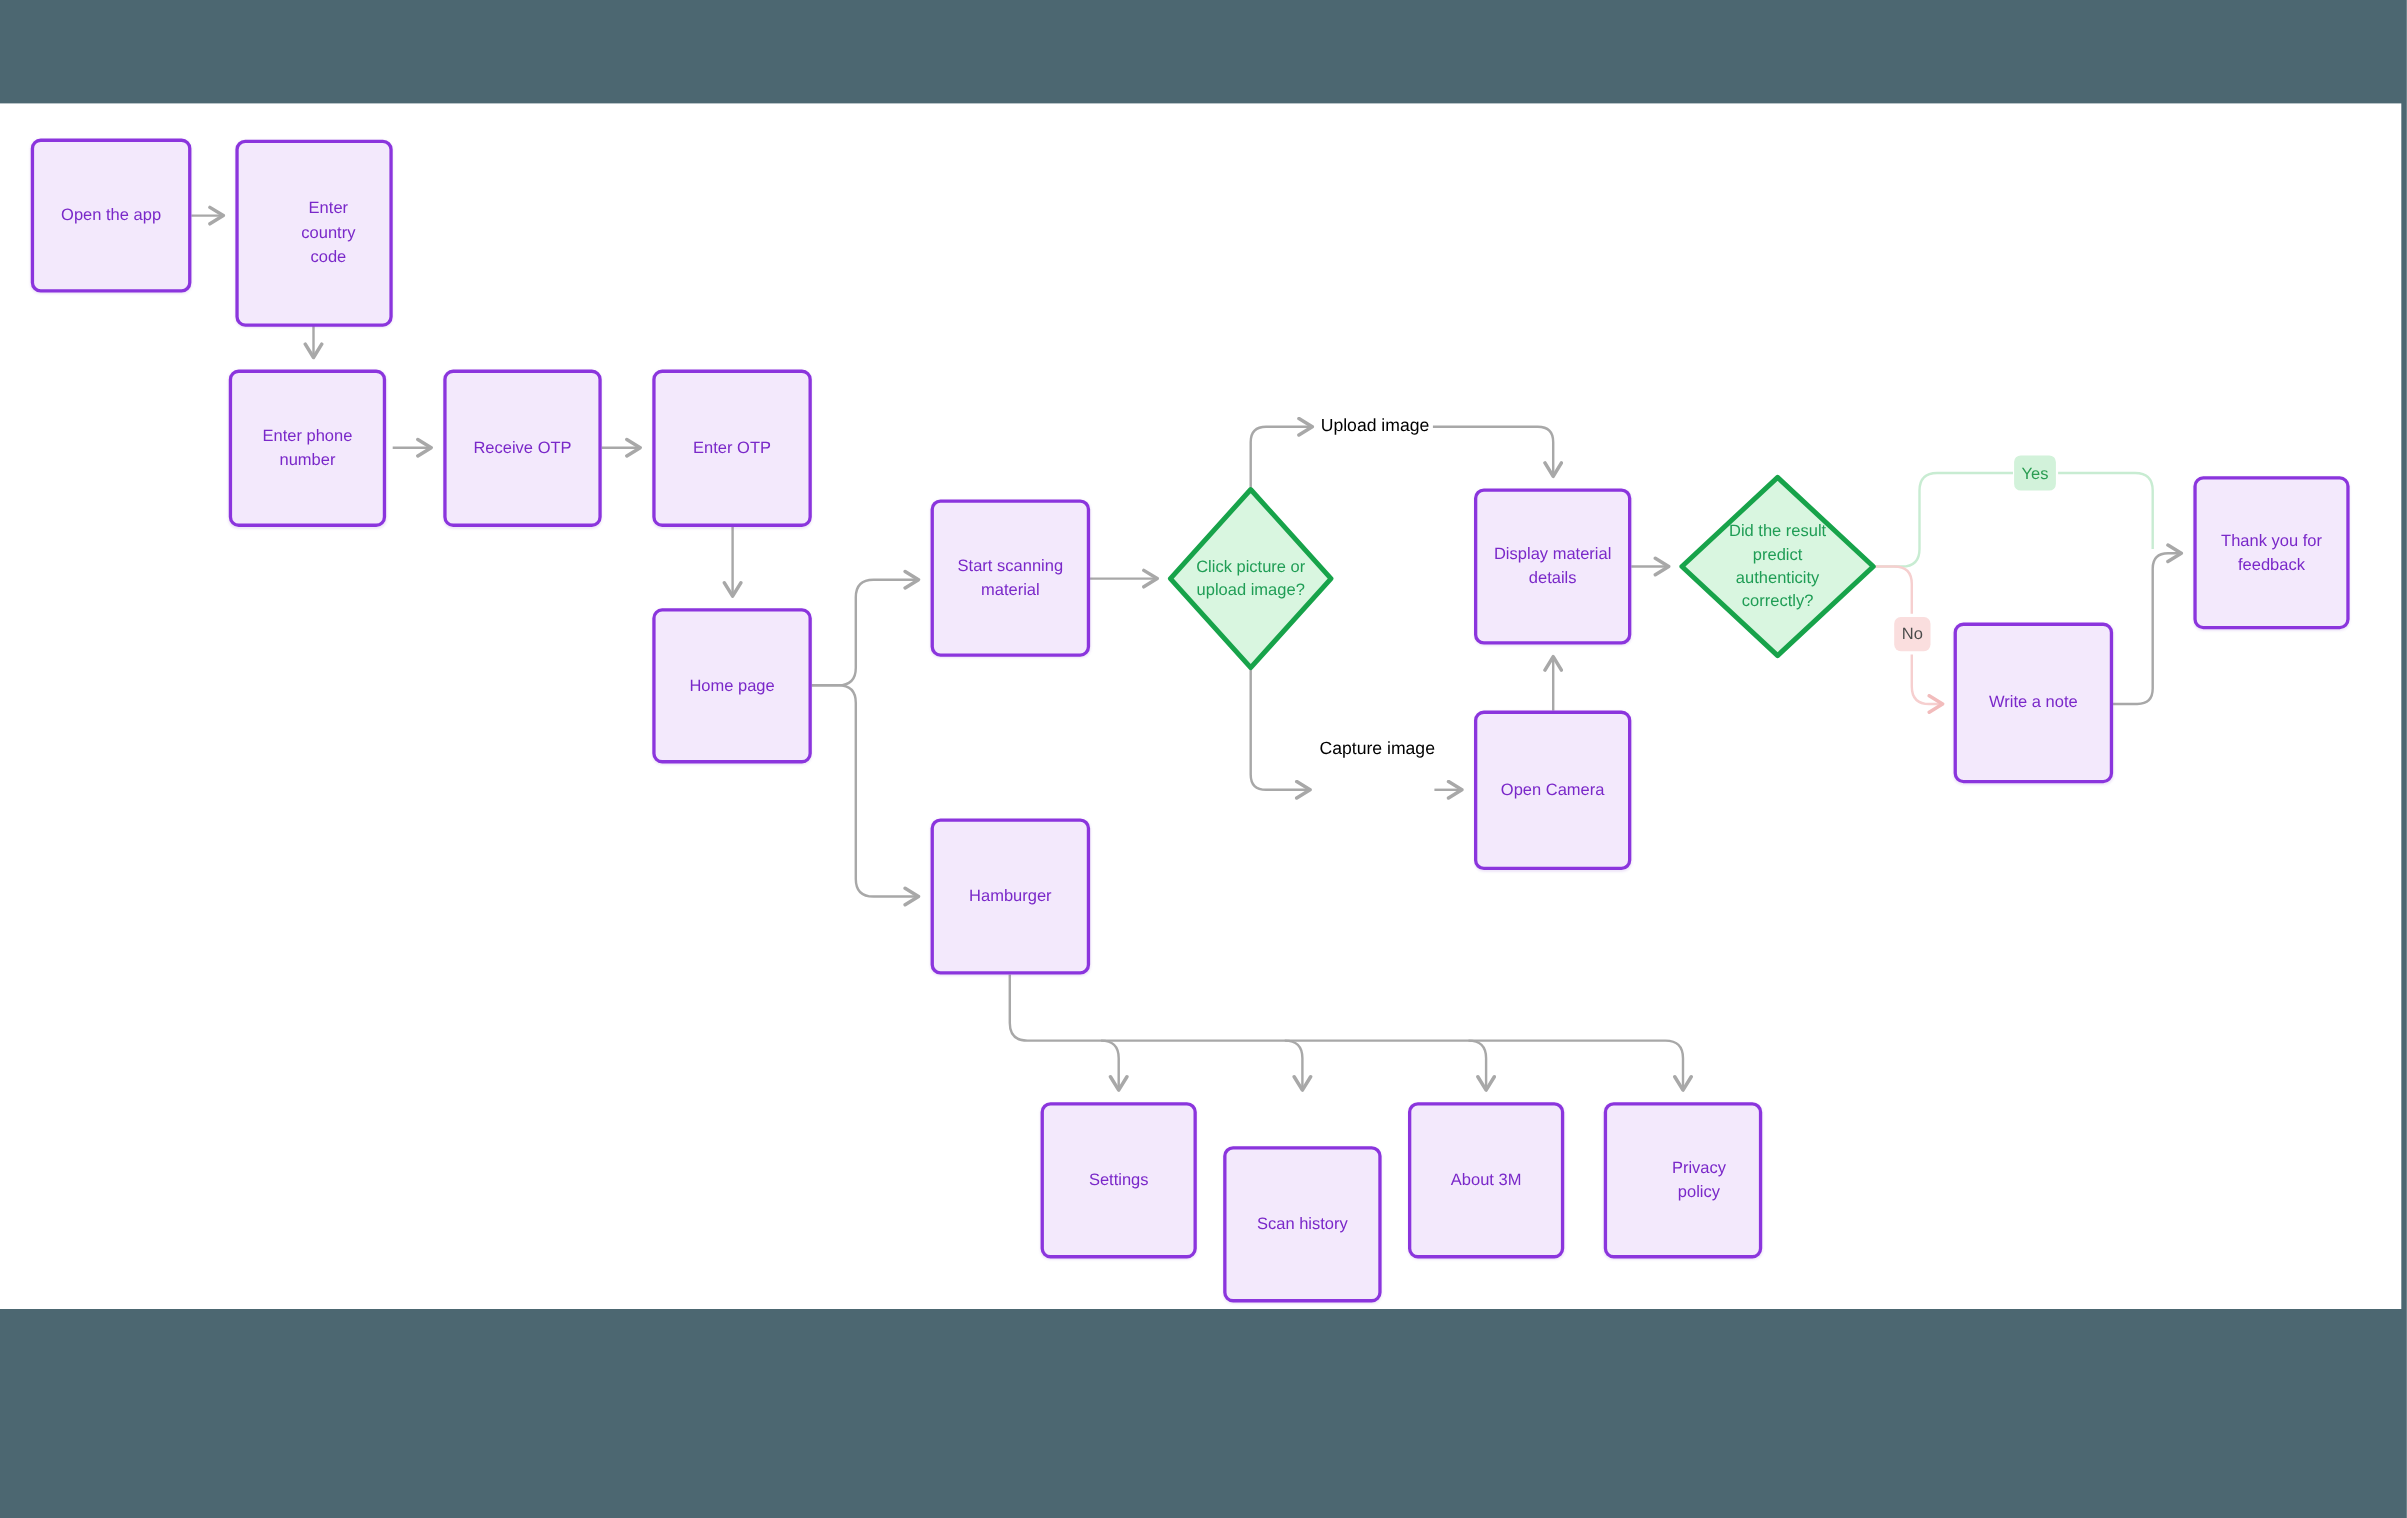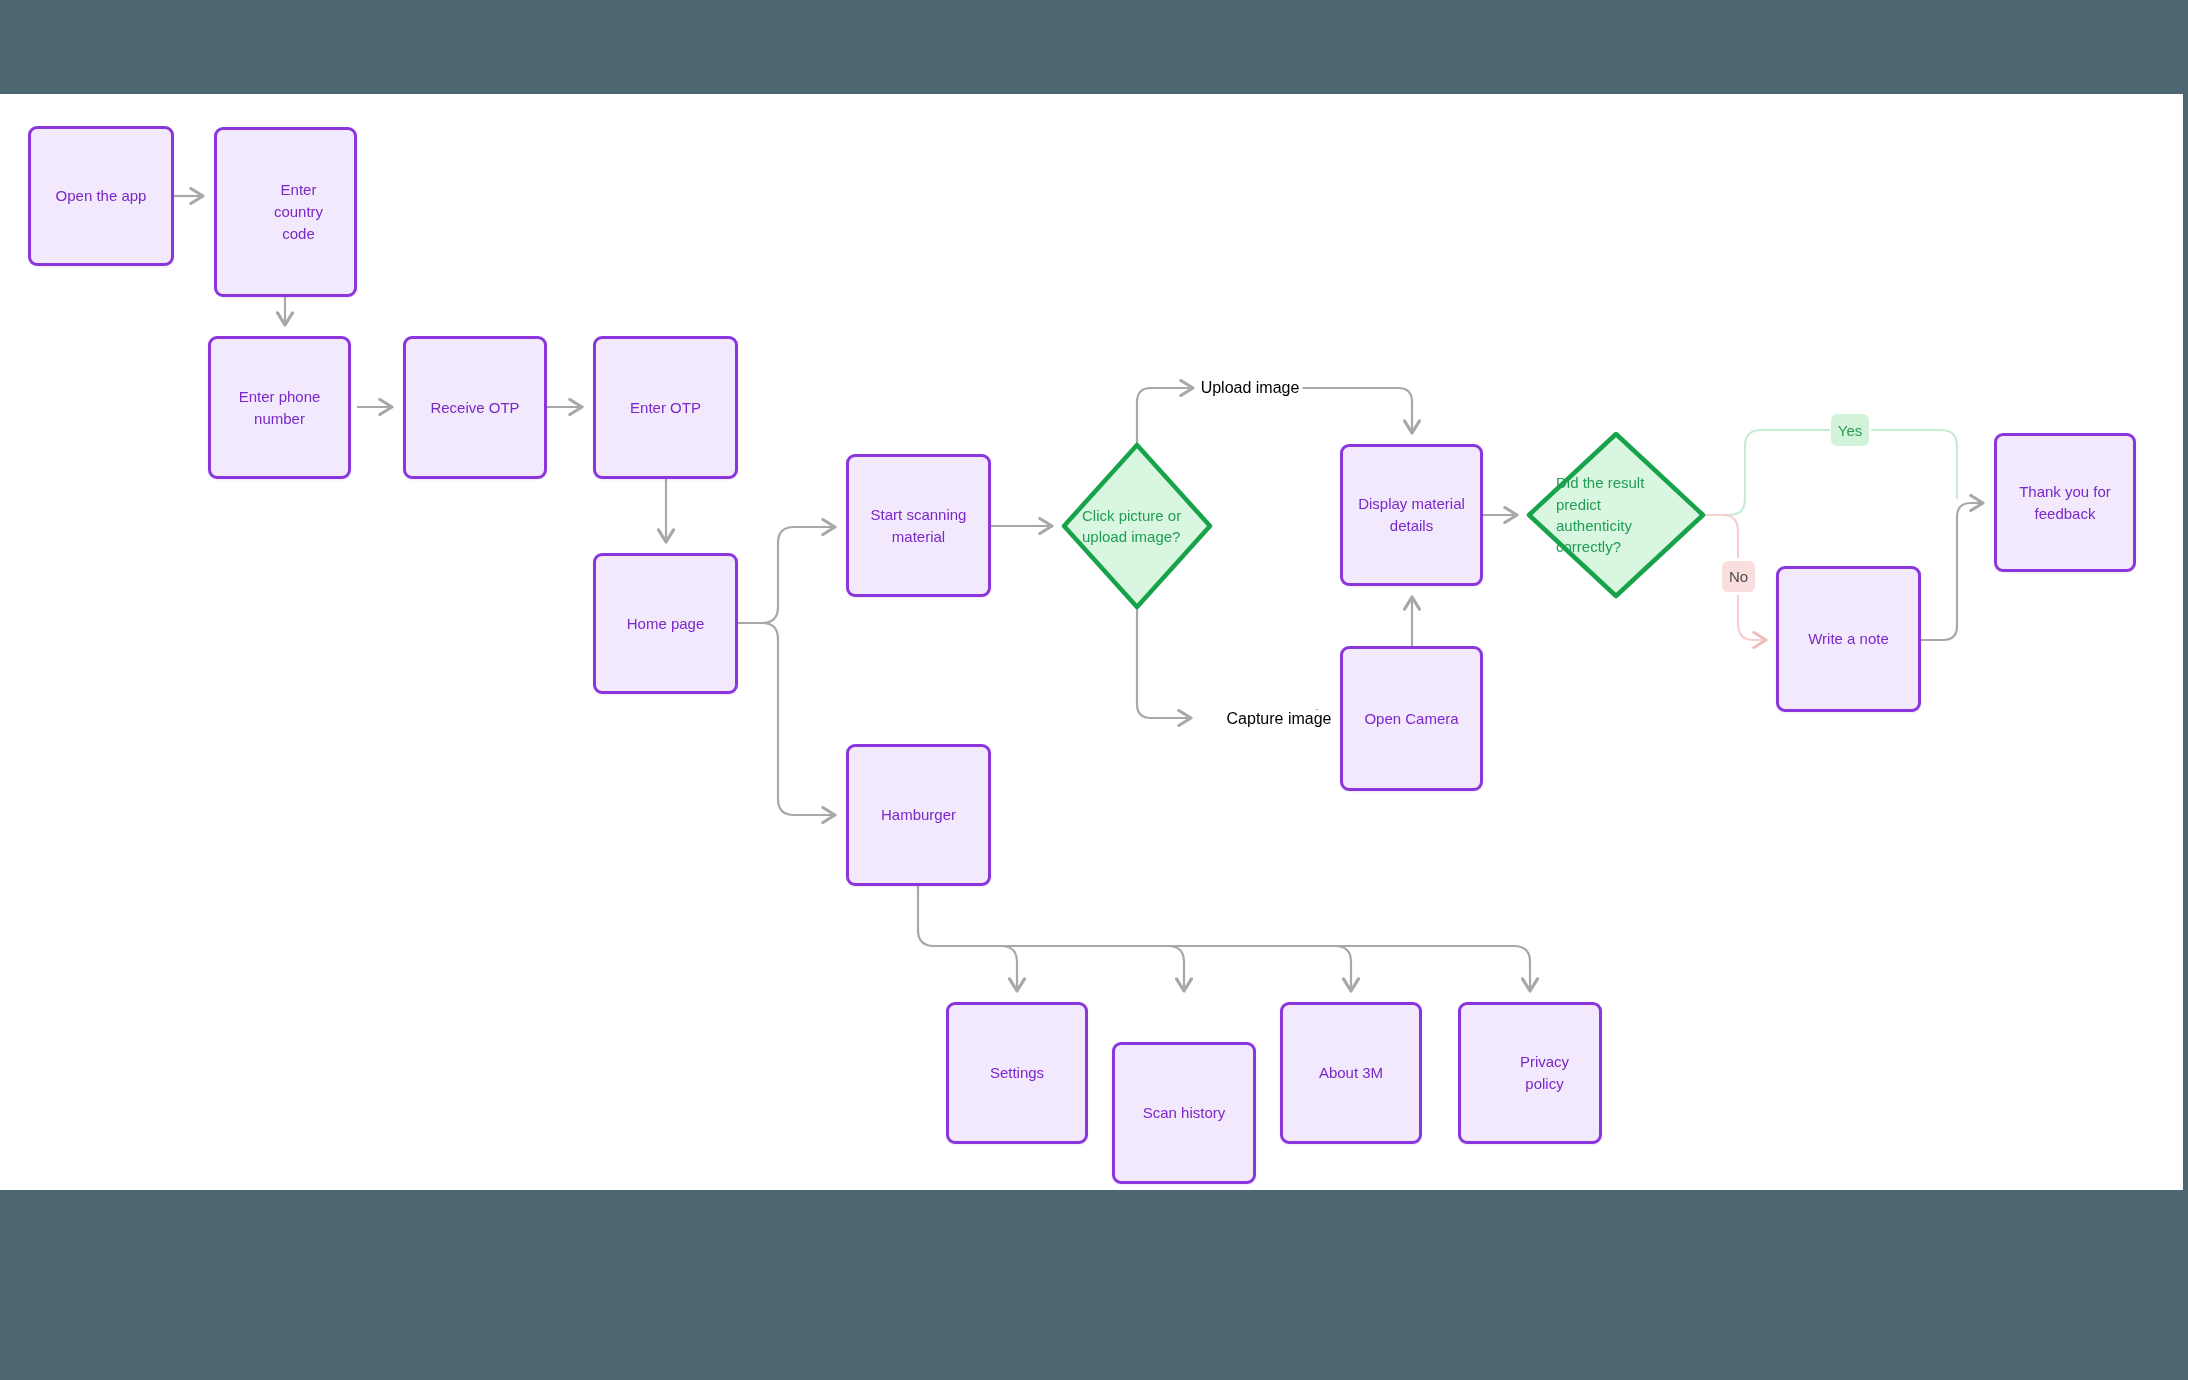--- a/index.html
+++ b/index.html
@@ -30,21 +30,21 @@
     display:flex;align-items:center;justify-content:center;
     text-align:center;
     color:#7a28c9;
     font-size:15px;line-height:1.45;
     padding:10px 14px;
     box-shadow:0 1px 2px rgba(120,60,200,0.12);
   }
   .diamond-label{
     position:absolute;
     display:flex;align-items:center;justify-content:center;
-    text-align:left;
+    text-align:center;
     color:#1f9d55;
     font-size:15px;line-height:1.42;
   }
   .edge-label{
     position:absolute;
     transform:translate(-50%,-50%);
     color:#000000;
     font-size:16px;
     font-weight:500;
     white-space:nowrap;
@@ -164,17 +164,17 @@
       <span>About 3M</span>
     </div>
   <div class="node" style="left:1458px;top:1002px;width:144px;height:142px;padding-left:43px;">
       <span>Privacy policy</span>
     </div>
 
   <div class="diamond-label" style="left:1082px;top:468px;width:110px;height:116px;">Click picture or upload image?</div>
   <div class="diamond-label" style="left:1556px;top:458px;width:120px;height:114px;">Did the result predict authenticity correctly?</div>
 
   <div class="edge-label" style="left:1250px;top:388px;">Upload image</div>
-  <div class="edge-label" style="left:1252px;top:719px;margin-left:27px;">Capture image</div>
+  <div class="edge-label" style="left:1252px;top:681px;">Capture image</div>
 
   <div class="badge badge-yes">Yes</div>
   <div class="badge badge-no">No</div>
 </div>
 
 </body></html>

